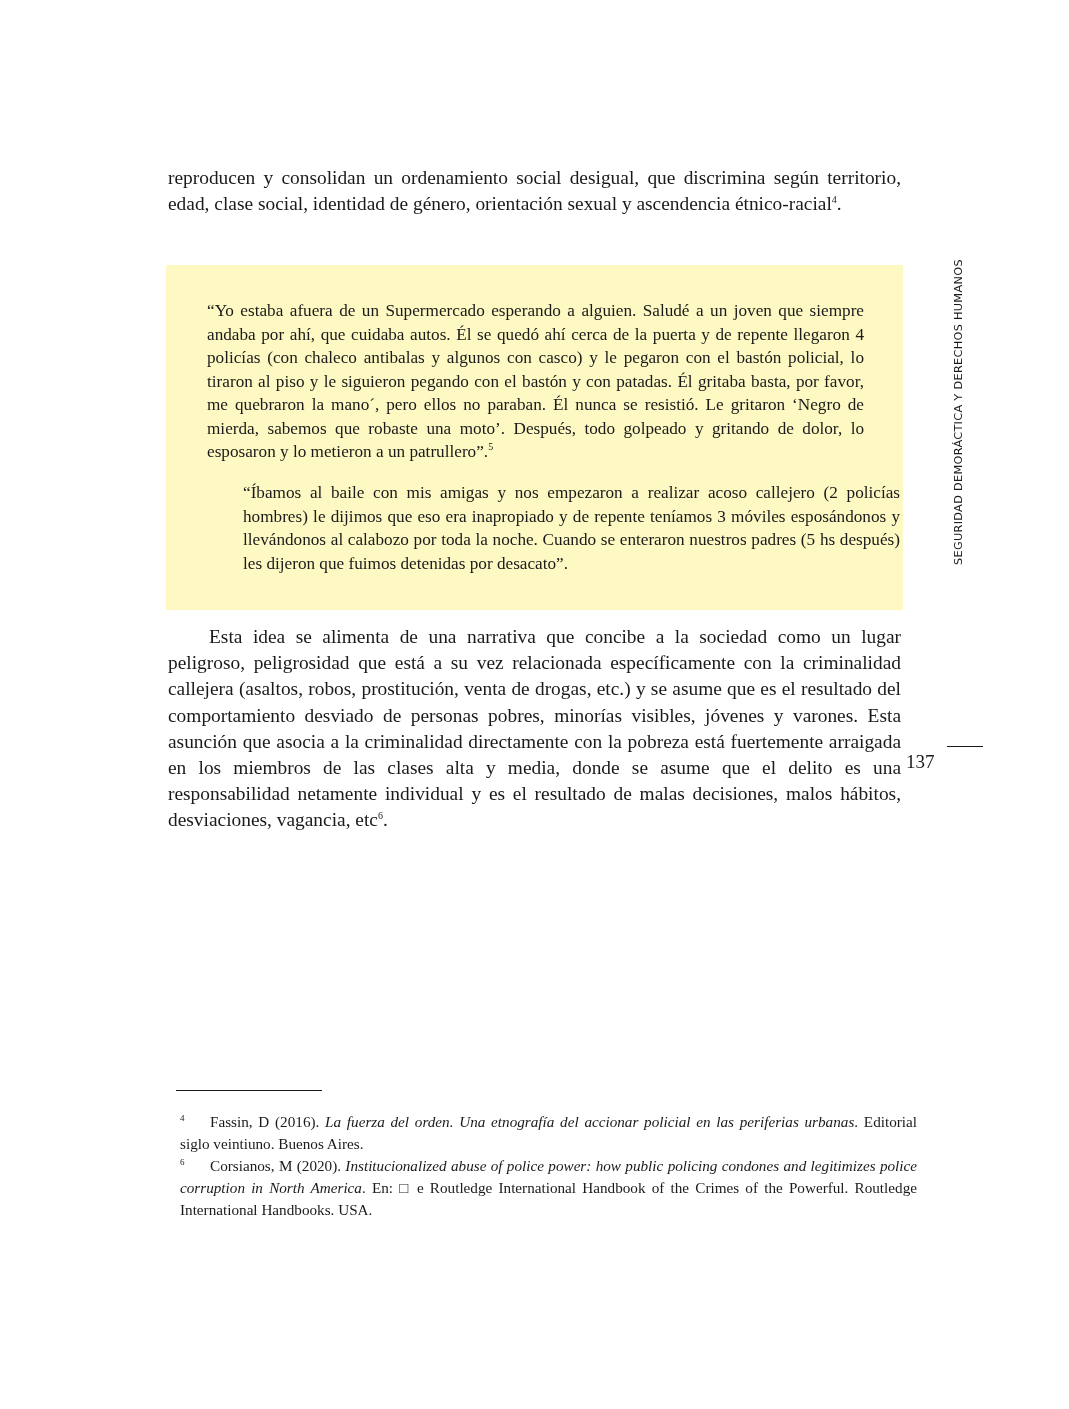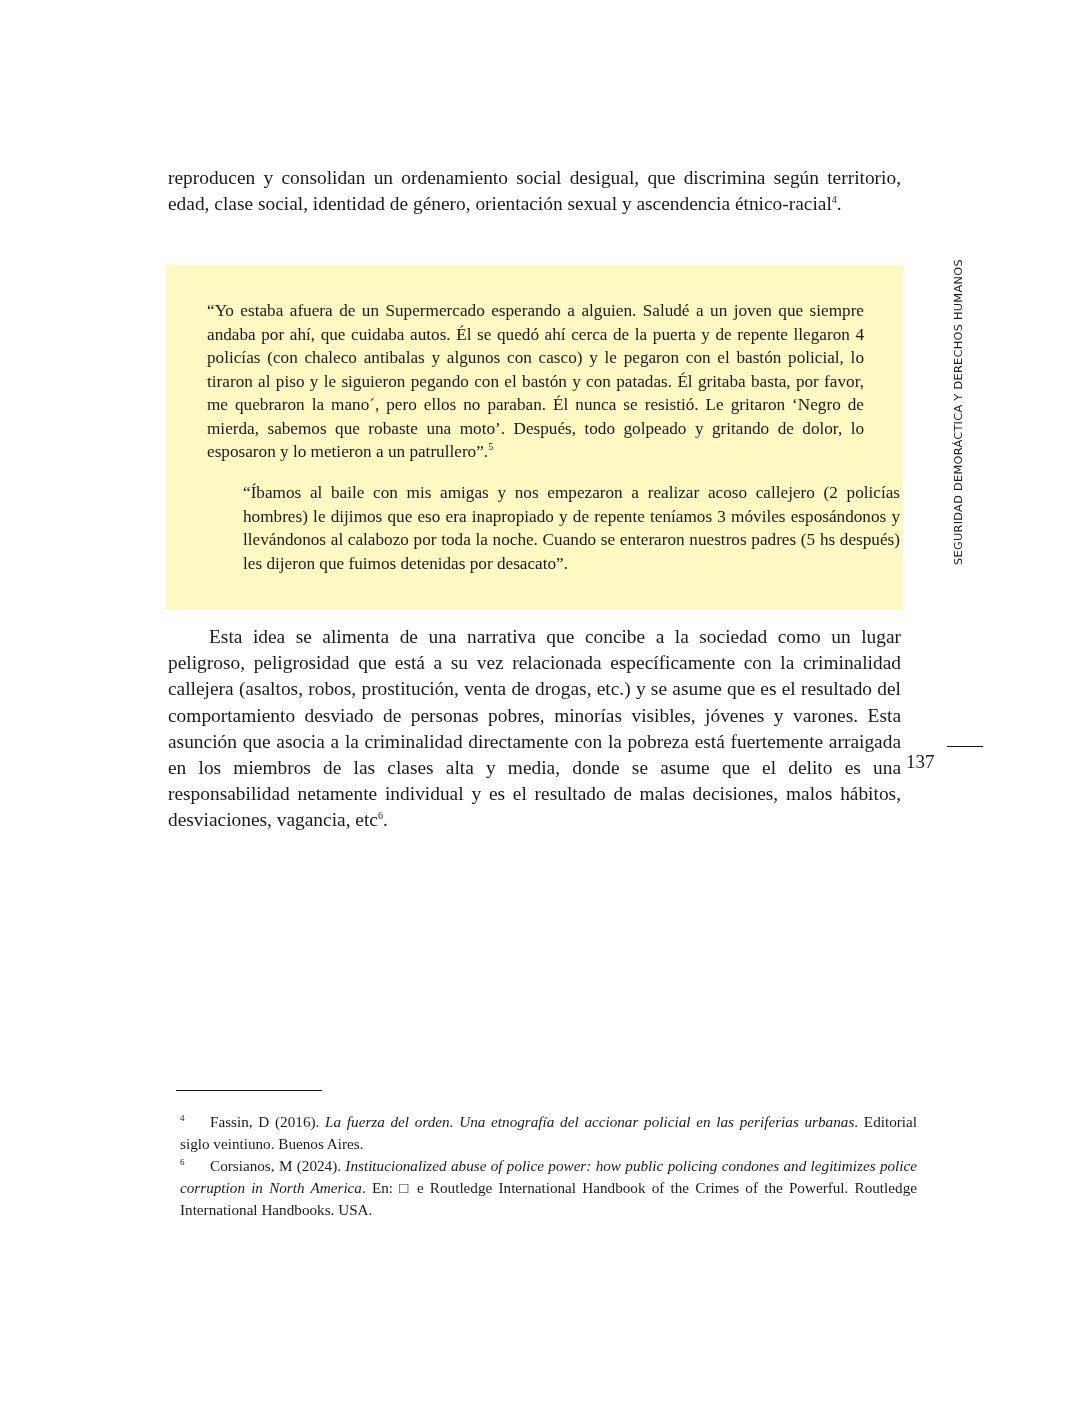--- a/index.html
+++ b/index.html
@@ -53,16 +53,16 @@
     <p><span>Esta idea se alimenta de una narrativa que concibe a la sociedad como un lugar peligroso, peligrosidad que está a su vez relacionada específicamente con la criminalidad callejera (asaltos, robos, prostitución, venta de drogas, etc.) y se asume que es el resultado del comportamiento desviado de personas pobres, minorías visibles, jóvenes y varones. Esta asunción que asocia a la criminalidad directamente con la pobreza está fuertemente arraigada en los miembros de las clases alta y media, donde se asume que el delito es una responsabilidad netamente individual y es el resultado de malas decisiones, malos hábitos, desviaciones, vagancia, etc</span><sup>6</sup><span>.</span></p>
   </div>
 
   <div class="running-head">SEGURIDAD DEMORÁCTICA Y DERECHOS HUMANOS</div>
   <div class="page-rule"></div>
   <div class="page-number">137</div>
 
   <div class="fn-rule"></div>
   <div class="footnotes">
     <p class="footnote"><span class="fn-mark">4</span><span>Fassin, D (2016). </span><i>La fuerza del orden. Una etnografía del accionar policial en las periferias urbanas</i><span>. Editorial siglo veintiuno. Buenos Aires.</span></p>
-    <p class="footnote"><span class="fn-mark">6</span><span>Corsianos, M (2024). </span><i>Institucionalized abuse of police power: how public policing condones and legitimizes police corruption in North America</i><span>. En: □ e Routledge International Handbook of the Crimes of the Powerful. Routledge International Handbooks. USA.</span></p>
+    <p class="footnote"><span class="fn-mark">6</span><span>Corsianos, M (2020). </span><i>Institucionalized abuse of police power: how public policing condones and legitimizes police corruption in North America</i><span>. En: □ e Routledge International Handbook of the Crimes of the Powerful. Routledge International Handbooks. USA.</span></p>
   </div>
 
 </div>
 
 </body></html>

